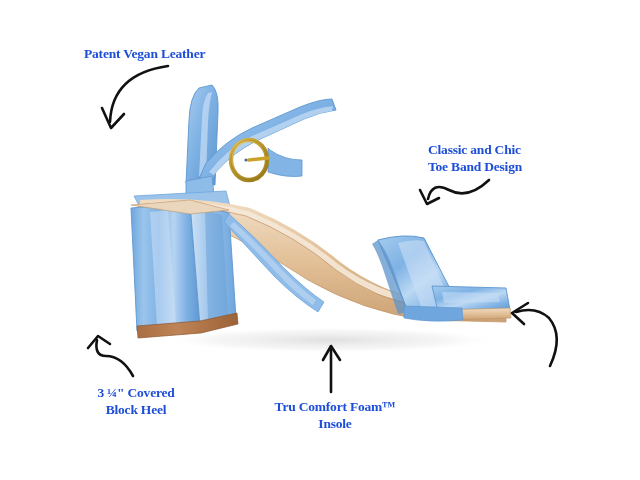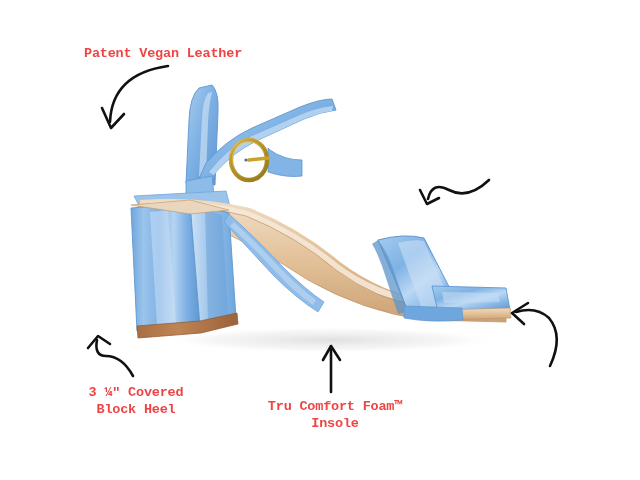--- a/index.html
+++ b/index.html
@@ -18,23 +18,23 @@
   #infographic {
     position: absolute;
     left: 0;
     top: 0;
     width: 640px;
     height: 480px;
     background: #ffffff;
   }
   .callout {
     position: absolute;
-    font-family: Liberation Mono, monospace;
+    font-family: Liberation Serif, serif;
     font-weight: bold;
-    color: #ef4444;
+    color: #1d4ed8;
     font-size: 13.5px;
     line-height: 1.25;
     letter-spacing: -0.2px;
     white-space: pre-line;
     text-align: center;
   }
   #label-patent-vegan-leather {
     left: 84px;
     top: 46px;
     text-align: left;
@@ -195,20 +195,22 @@
       <path d="M 331 392 L 331 350"></path>
       <path d="M 323 360 L 331 346 L 340 360"></path>
 
       <path d="M 550 366 Q 564 336 549 318 Q 536 306 516 312"></path>
       <path d="M 528 303 L 512 313 L 524 324"></path>
     </g>
   </svg>
 
   <div class="callout" id="label-patent-vegan-leather">Patent Vegan Leather</div>
 
+  <div class="callout" id="label-classic-chic">Classic and Chic
+Toe Band Design</div>
 
   <div class="callout" id="label-block-heel">3 ¼" Covered
 Block Heel</div>
 
   <div class="callout" id="label-insole">Tru Comfort Foam™
 Insole</div>
 
 
 </div>
 

